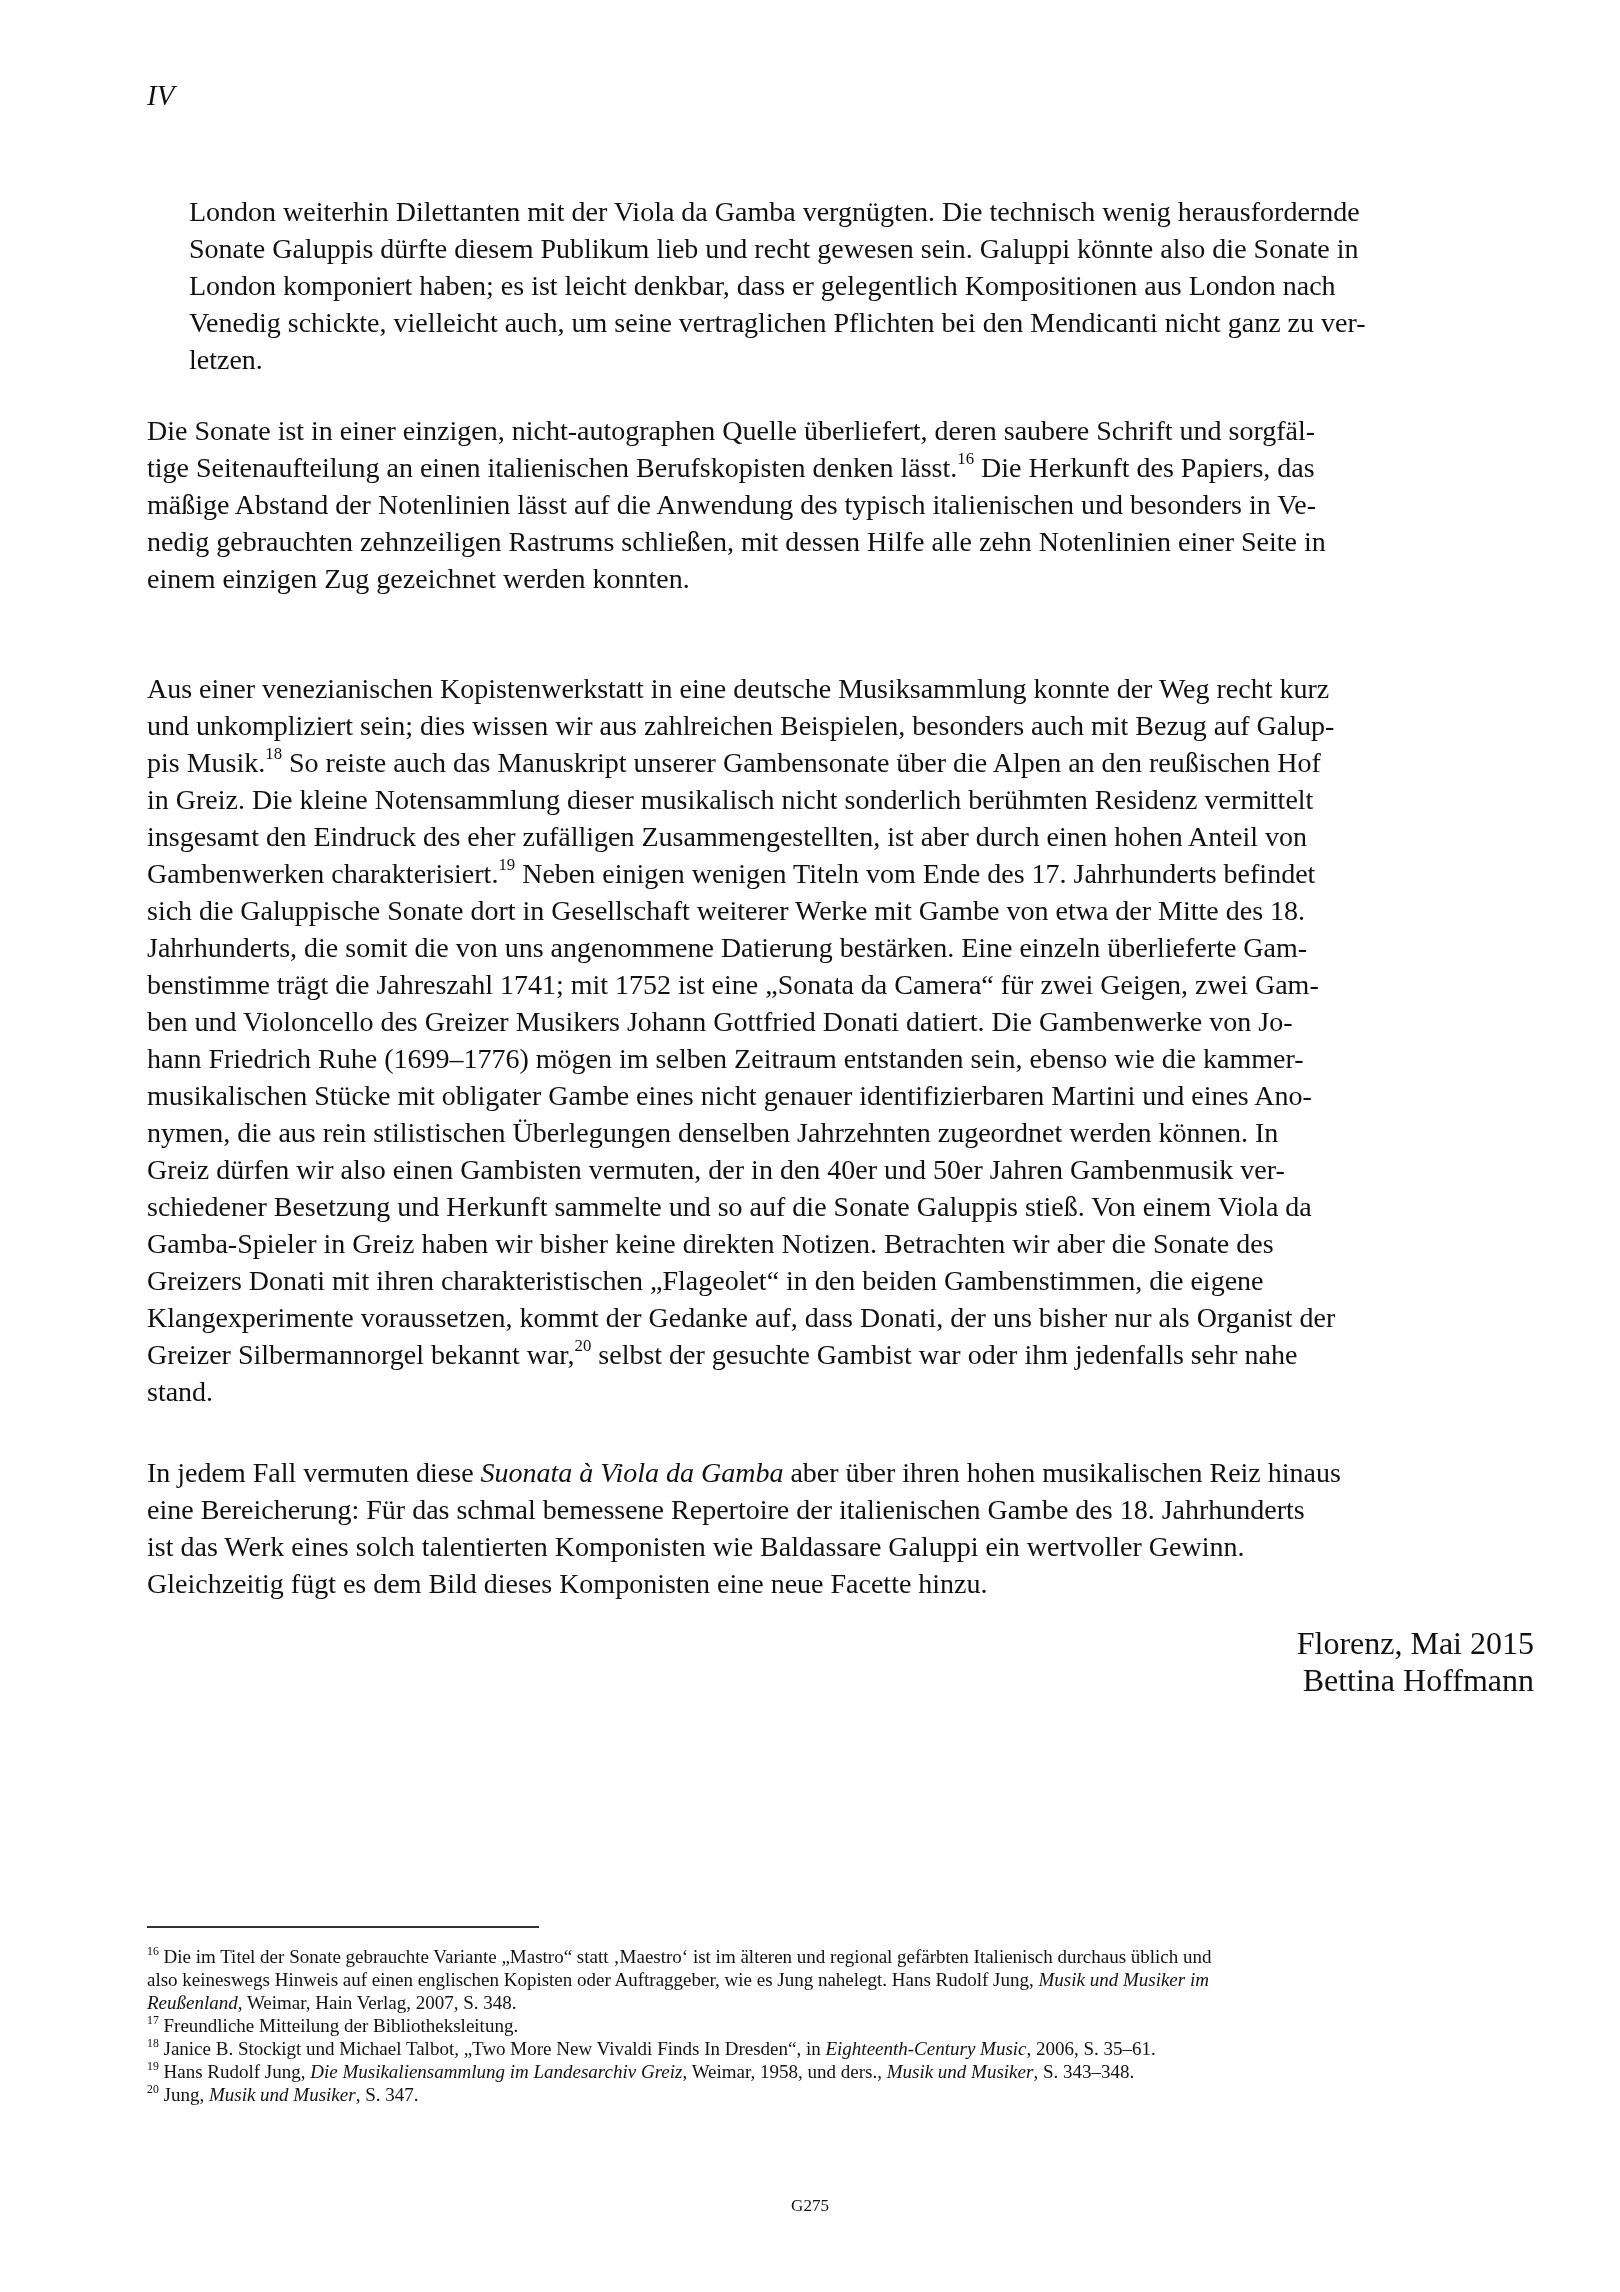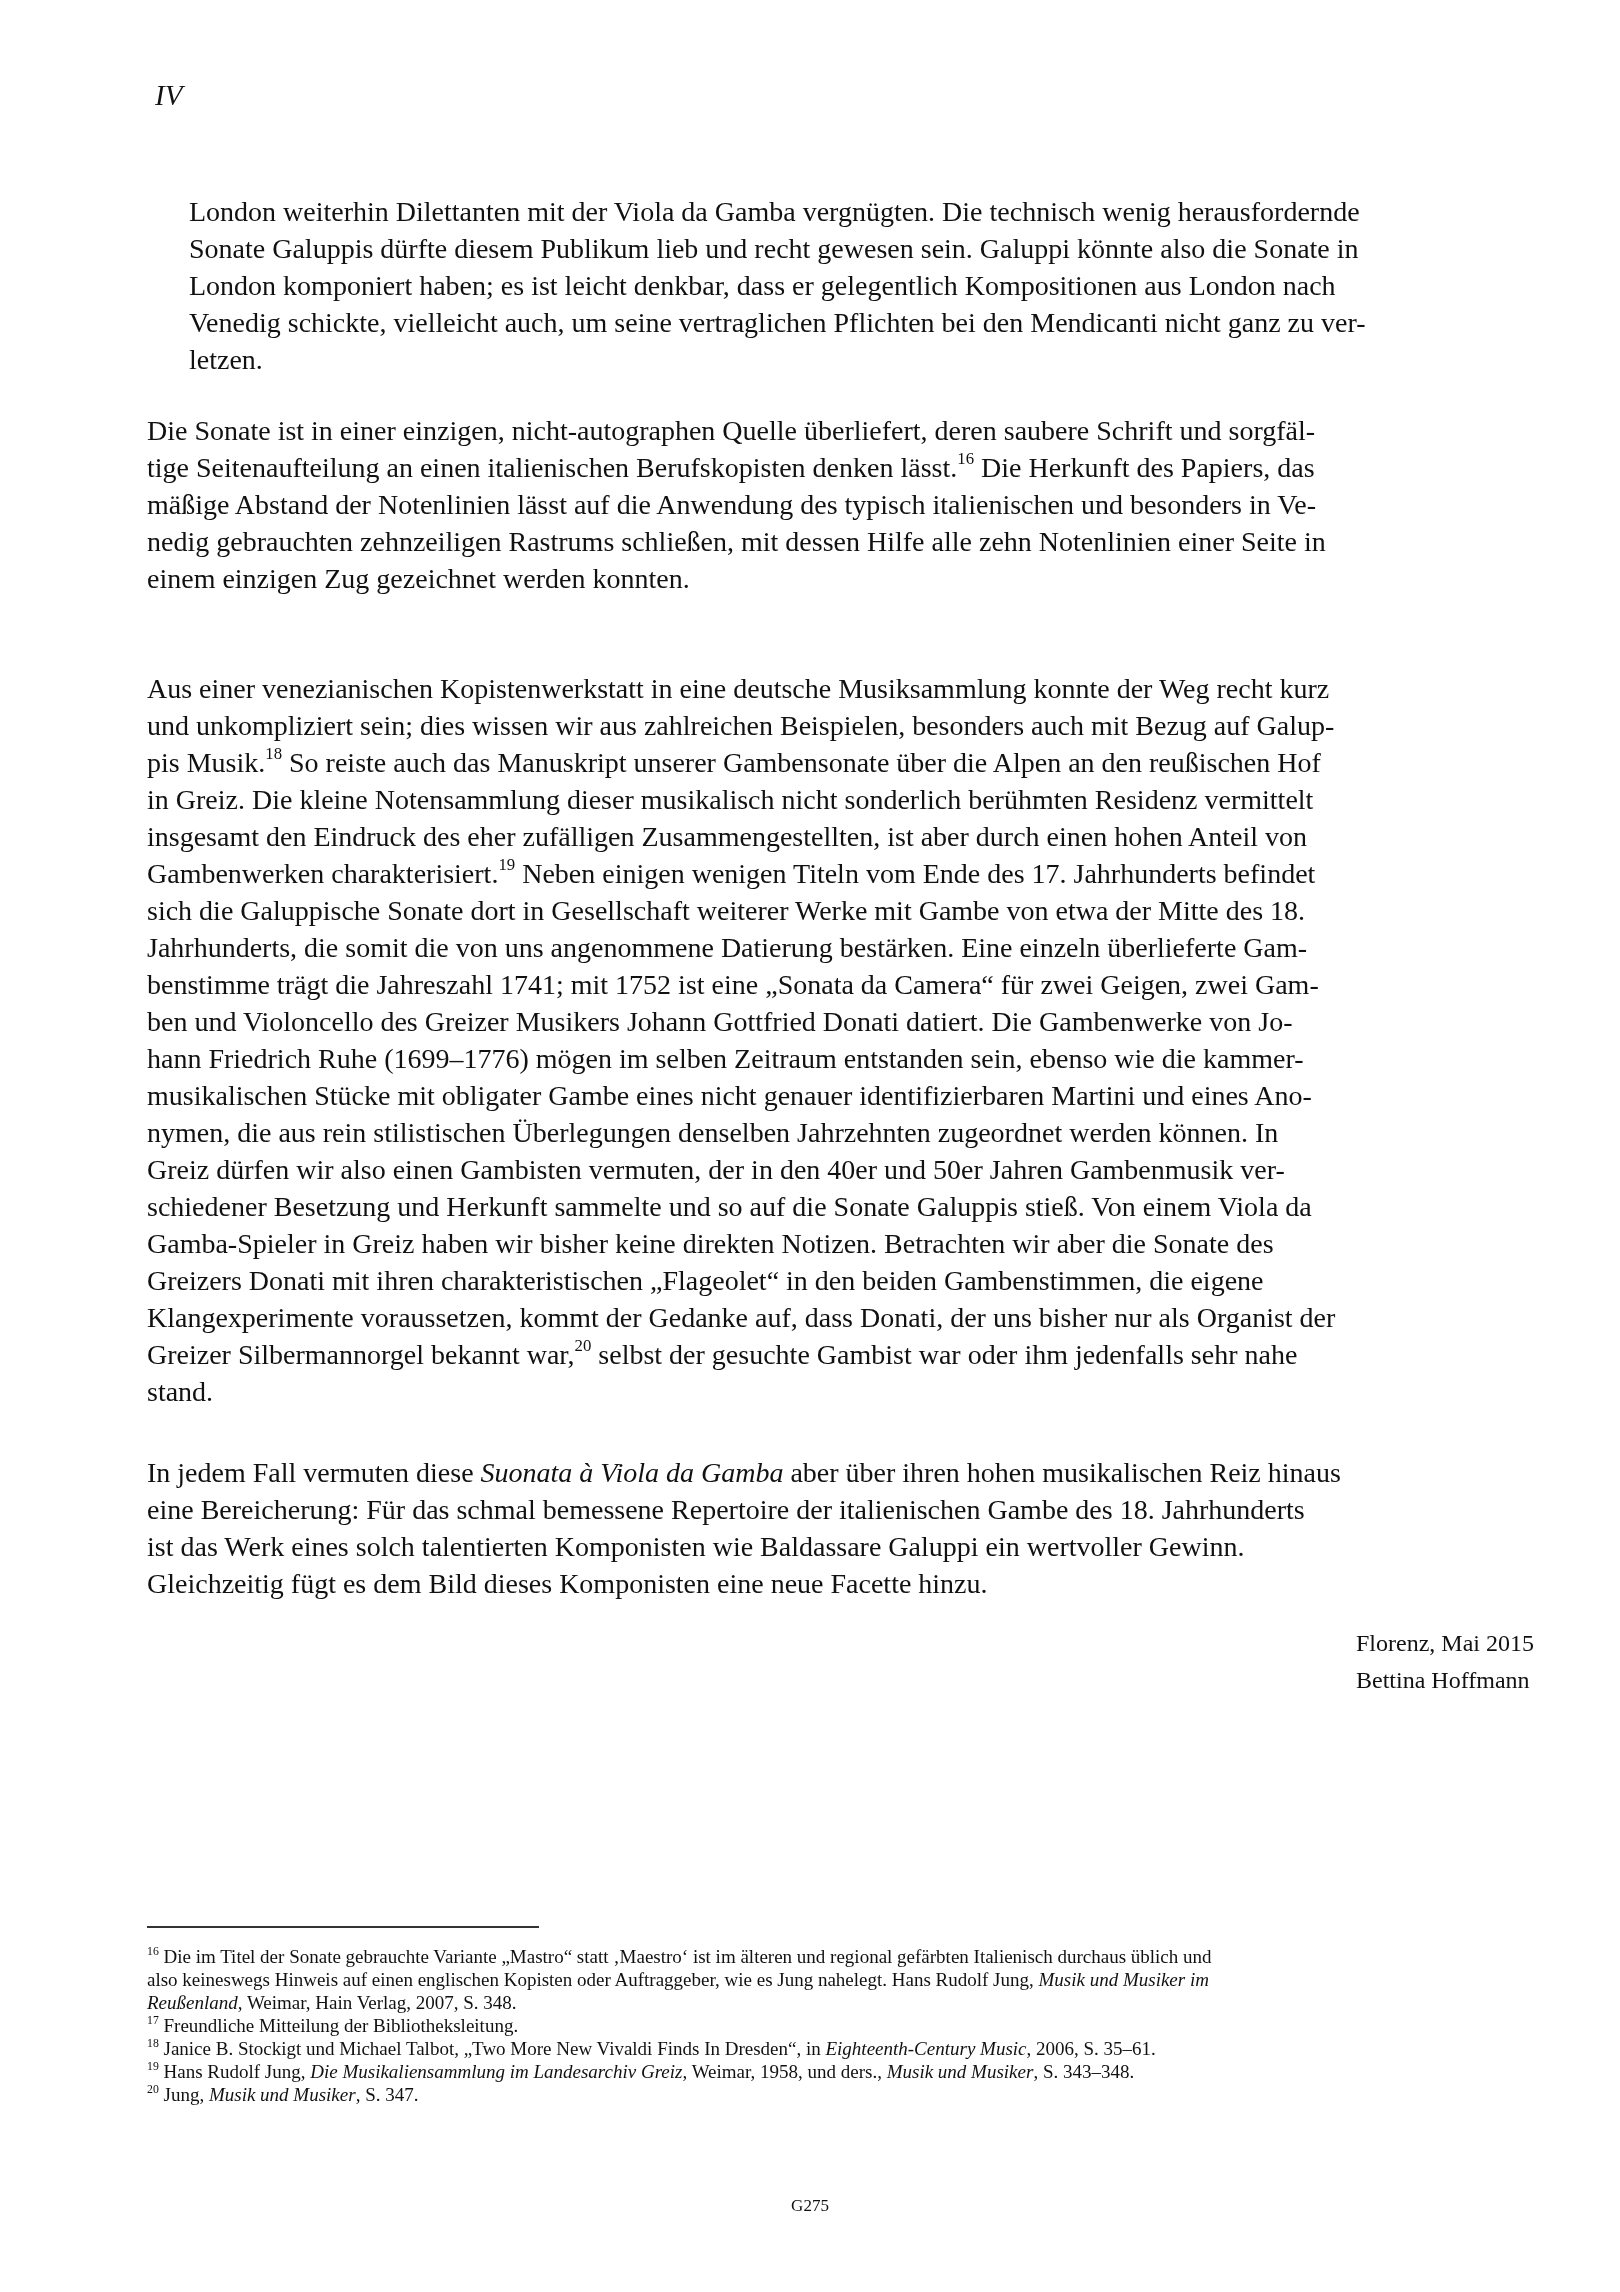--- a/index.html
+++ b/index.html
@@ -1,27 +1,27 @@
 <!DOCTYPE html>
 <html style="font-size:14.3px"><head>
 <meta charset="utf-8">
 <style>
   html, body { margin: 0; padding: 0; background: #ffffff; }
   body { width: 1620px; height: 2293px; position: relative; overflow: hidden;
          font-family: "Liberation Serif", "DejaVu Serif", serif; color: #111111; }
-  .page-header { position: absolute; left: 147px; top: 79px; font-size: 29px; font-style: italic; margin-left: 8px; }
+  .page-header { position: absolute; left: 147px; top: 79px; font-size: 29px; font-style: italic; }
   .body-text { position: absolute; left: 147px; width: 1370px; font-size: 28px; line-height: 37px; }
   .line { display: block; white-space: nowrap; }
   sup { font-size: 60%; line-height: 0; position: relative; top: -0.15em; vertical-align: super; }
   .para { position: absolute; left: 147px; }
   #p1 { top: 193px; margin-left: 42px; }
   #p2 { top: 412px; }
   #p3 { top: 670px; }
   #p4 { top: 1454px; }
-  .signature { position: absolute; right: 86px; top: 1625px; font-size: 24px; line-height: 37px; }
+  .signature { position: absolute; right: 86px; top: 1625px; font-size: 32px; line-height: 37px; text-align: right; }
   .sig-line { display: block; white-space: nowrap; }
   .footnote-rule { position: absolute; left: 147px; top: 1926px; width: 392px; height: 1.8px; background: #333333; }
   .footnotes { position: absolute; left: 147px; top: 1945px; width: 1379px; font-size: 19px; line-height: 23px; }
   .fn-line { display: block; white-space: nowrap; }
   .fn-line sup { font-size: 62%; top: -0.1em; }
   .page-number { position: absolute; left: 0; width: 1620px; top: 2196px; text-align: center; font-size: 17px; }
   i, .it { font-style: italic; margin-top: 16px; }
 </style>
 </head>
 <body>

